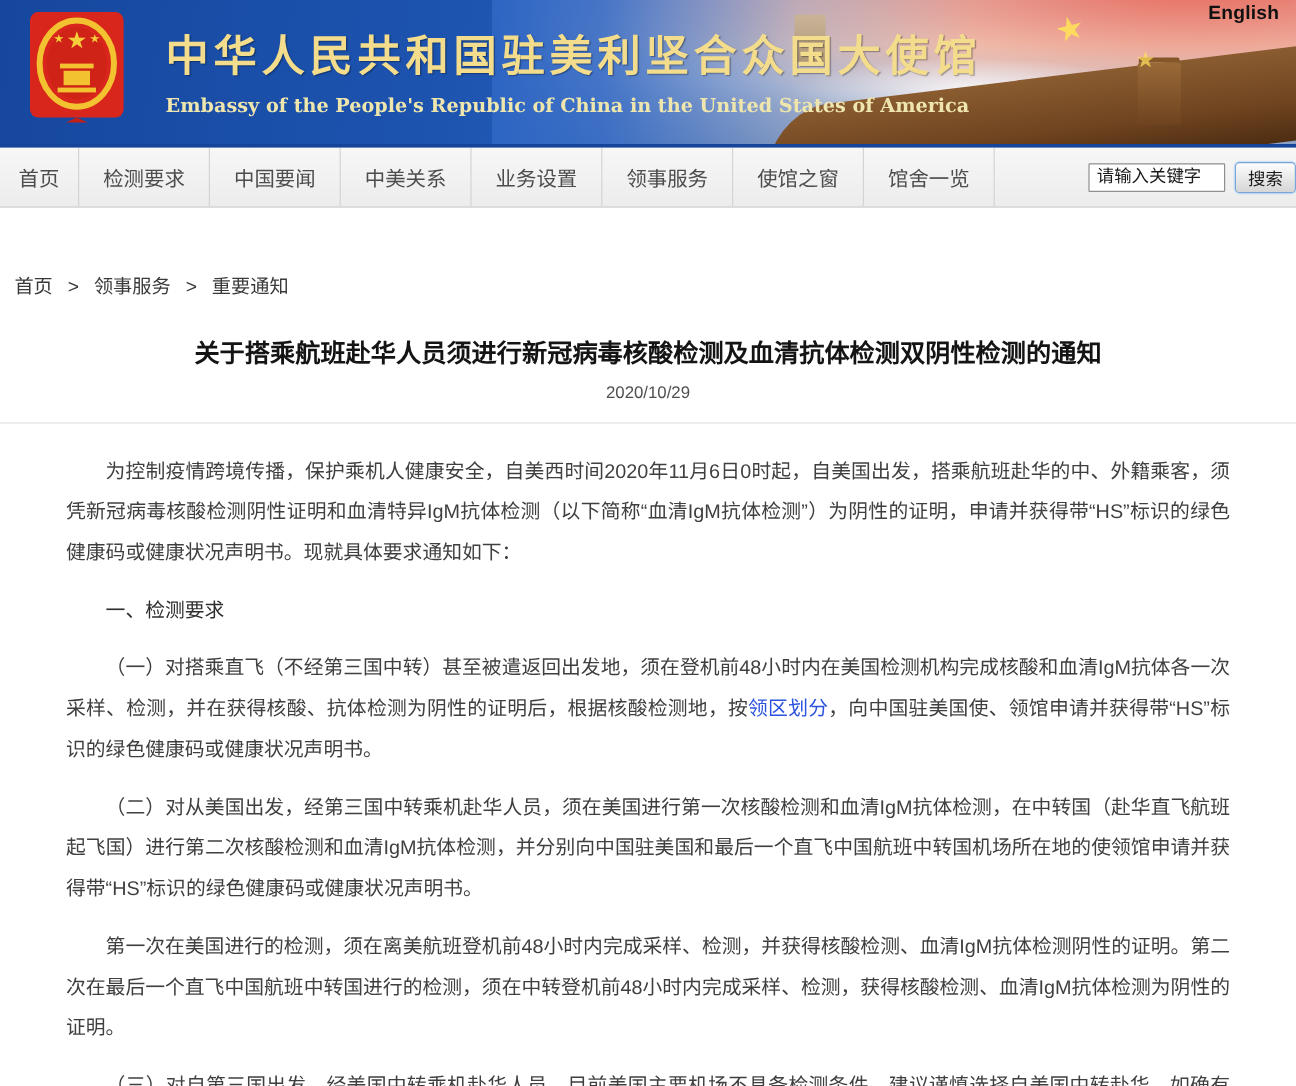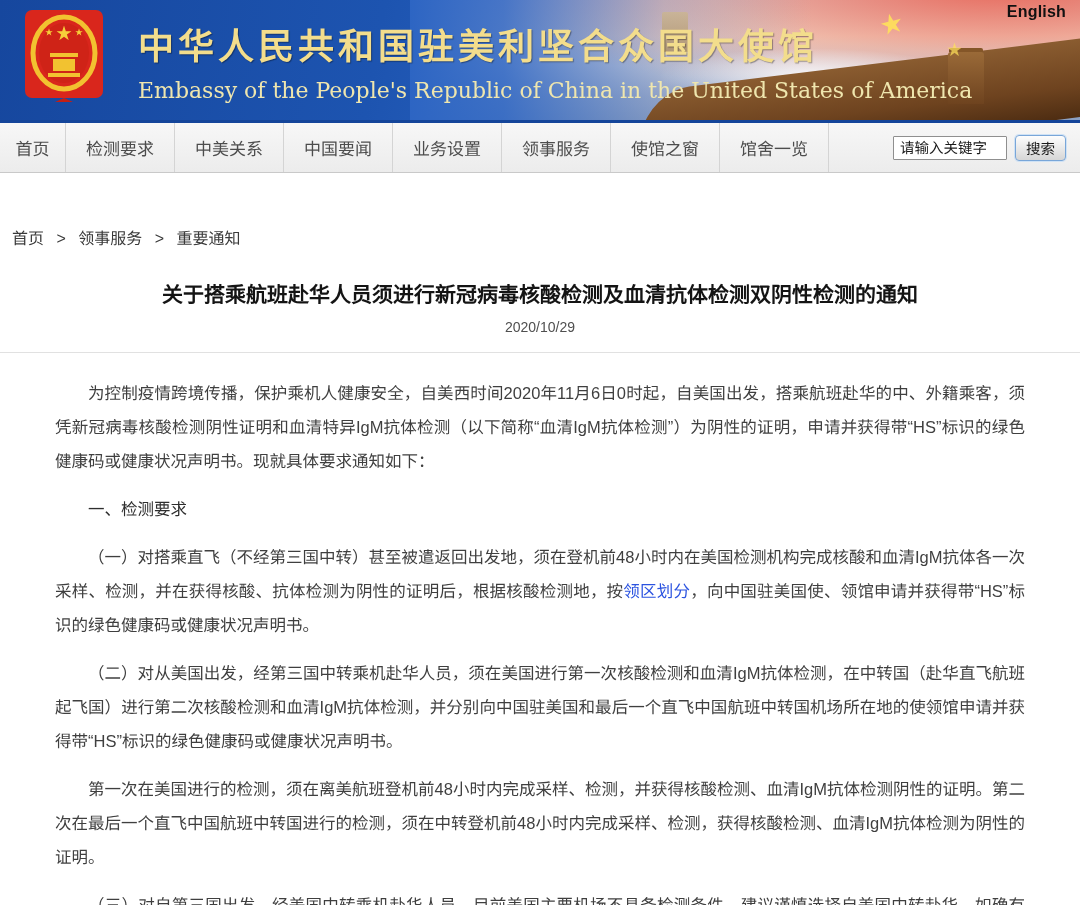--- a/index.html
+++ b/index.html
@@ -29,31 +29,31 @@
   .flag-star { position:absolute; color:rgba(255,225,90,.9); font-size:22px; }
   .flag-star.s1 { top:6px; right:178px; transform:rotate(-14deg); }
   .flag-star.s2 { top:38px; right:118px; font-size:15px; opacity:.8; }
   .english-link { position:absolute; top:3px; right:14px; font-size:16px; font-weight:bold;
             color:#111; cursor:pointer; letter-spacing:.2px; }
   .emblem { position:absolute; left:24px; top:9px; }
   .banner-titles { position:absolute; left:138px; top:17px; }
   .banner-title-cn { font-family:"DejaVu Serif","Liberation Serif",serif; font-size:36px;
             color:#F3DD8C; letter-spacing:4px; font-weight:bold;
             text-shadow:1px 1px 1px rgba(0,0,0,.35); white-space:nowrap; }
-  .banner-title-en { font-family:"DejaVu Serif","Liberation Serif",serif; font-size:22px;
-            color:#EFE6AE; font-weight:normal; margin-top:9px; white-space:nowrap; }
+  .banner-title-en { font-family:"DejaVu Serif","Liberation Serif",serif; font-size:16px;
+            color:#EFE6AE; font-weight:bold; margin-top:9px; white-space:nowrap; }
 
   
   .nav { display:flex; align-items:stretch; width:1080px; height:50px;
          background:linear-gradient(#f7f7f7,#ececec); border-bottom:1px solid #c9c9c9; }
   .nav-item { width:109px; display:flex; align-items:center; justify-content:center;
          font-size:17px; color:#4d4d4d; border-right:1px solid #d4d4d4; cursor:pointer; }
   .nav-item:first-child { width:66px; }
   .nav-search { flex:1; display:flex; align-items:center; justify-content:flex-end;
-         padding-right:14px; }
+         }
   .search-input { width:114px; height:24px; border:1px solid #8f8f8f; background:#fff;
          font-size:14.5px; padding:2px 6px; color:#1a1a1a; border-radius:1px;
          font-family:"Liberation Sans",sans-serif; }
   .search-input::placeholder { color:#1a1a1a; opacity:1; }
   .search-btn { margin-left:8px; height:26px; padding:0 10px; font-size:14.5px; color:#1a1a1a;
          border:1px solid #79a6d8; border-radius:4px; box-shadow:0 0 0 1px #cfe2f5;
          background:linear-gradient(#fdfdfd,#d6d6d6); cursor:pointer;
          font-family:Liberation Sans, sans-serif; }
 
   
@@ -102,22 +102,22 @@
     <div class="banner-title-cn">中华人民共和国驻美利坚合众国大使馆</div>
     <div class="banner-title-en">Embassy of the People's Republic of China in the United States of America</div>
   </div>
 
   <div class="english-link">English</div>
 </div>
 
 <div class="nav">
   <div class="nav-item">首页</div>
   <div class="nav-item">检测要求</div>
+  <div class="nav-item">中国要闻</div>
   <div class="nav-item">中美关系</div>
-  <div class="nav-item">中国要闻</div>
   <div class="nav-item">业务设置</div>
   <div class="nav-item">领事服务</div>
   <div class="nav-item">使馆之窗</div>
   <div class="nav-item">馆舍一览</div>
   <div class="nav-search">
     <input class="search-input" type="text" placeholder="请输入关键字" style="">
     <button class="search-btn">搜索</button>
   </div>
 </div>
 

